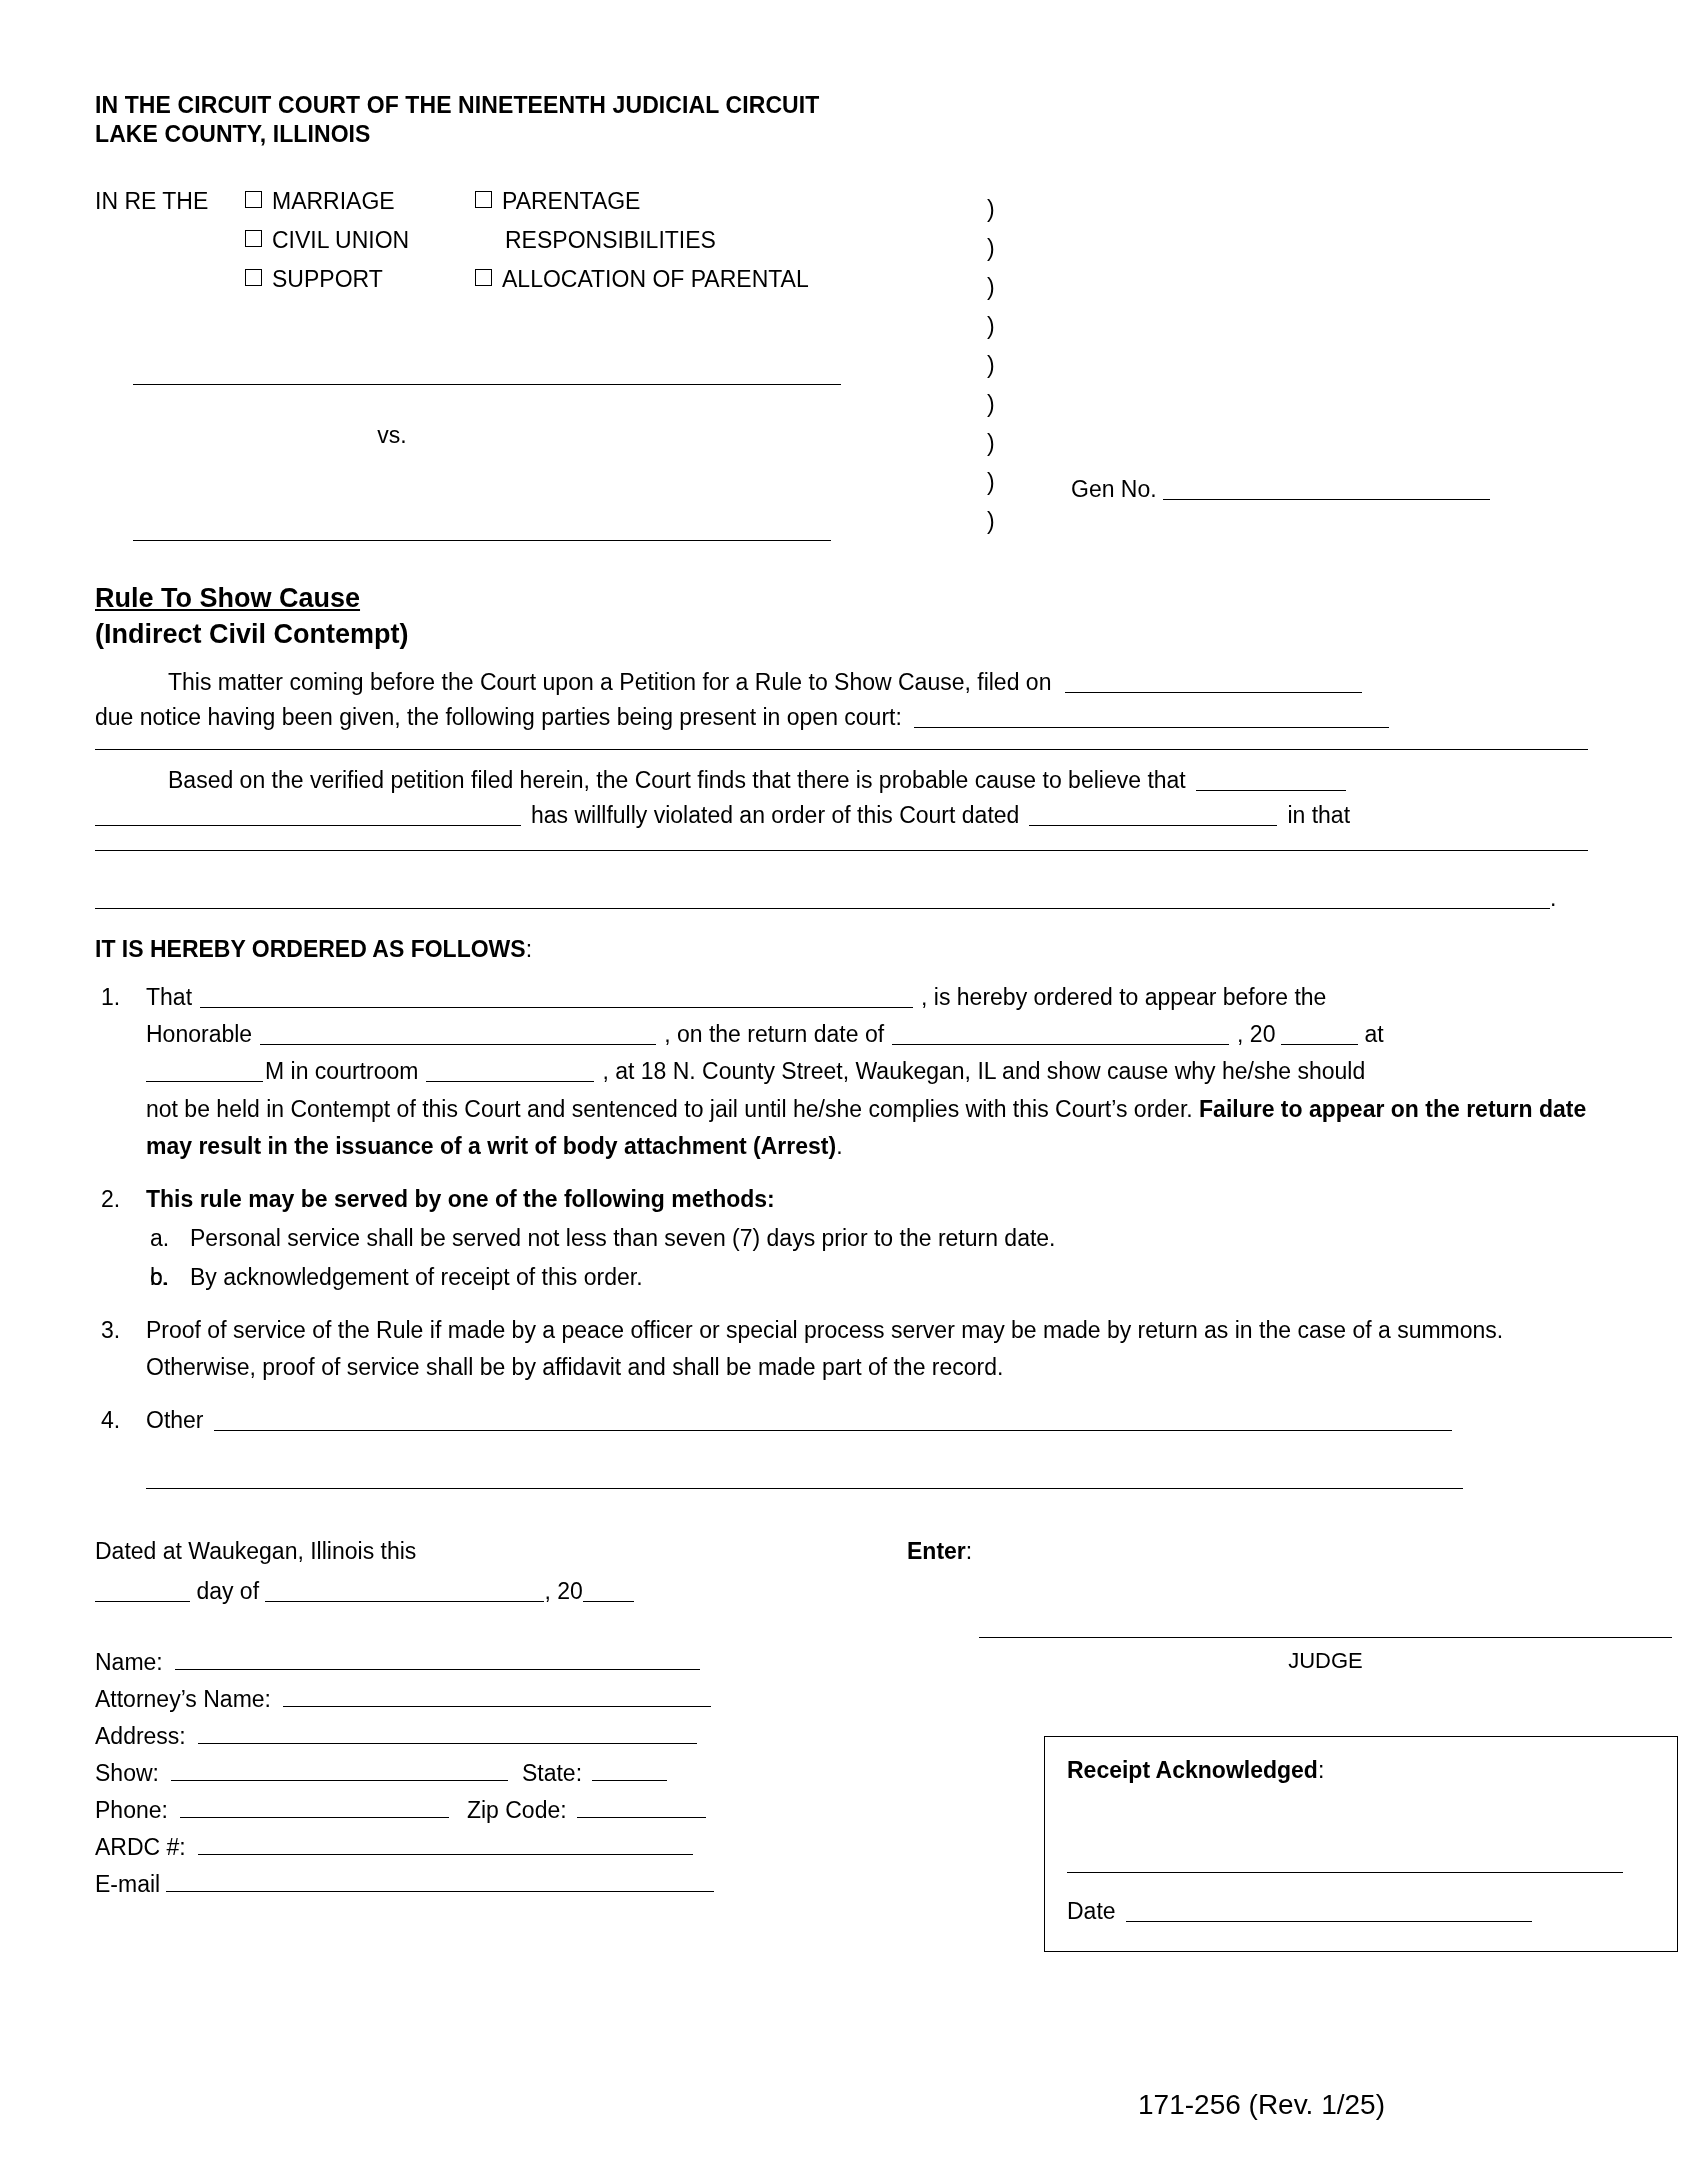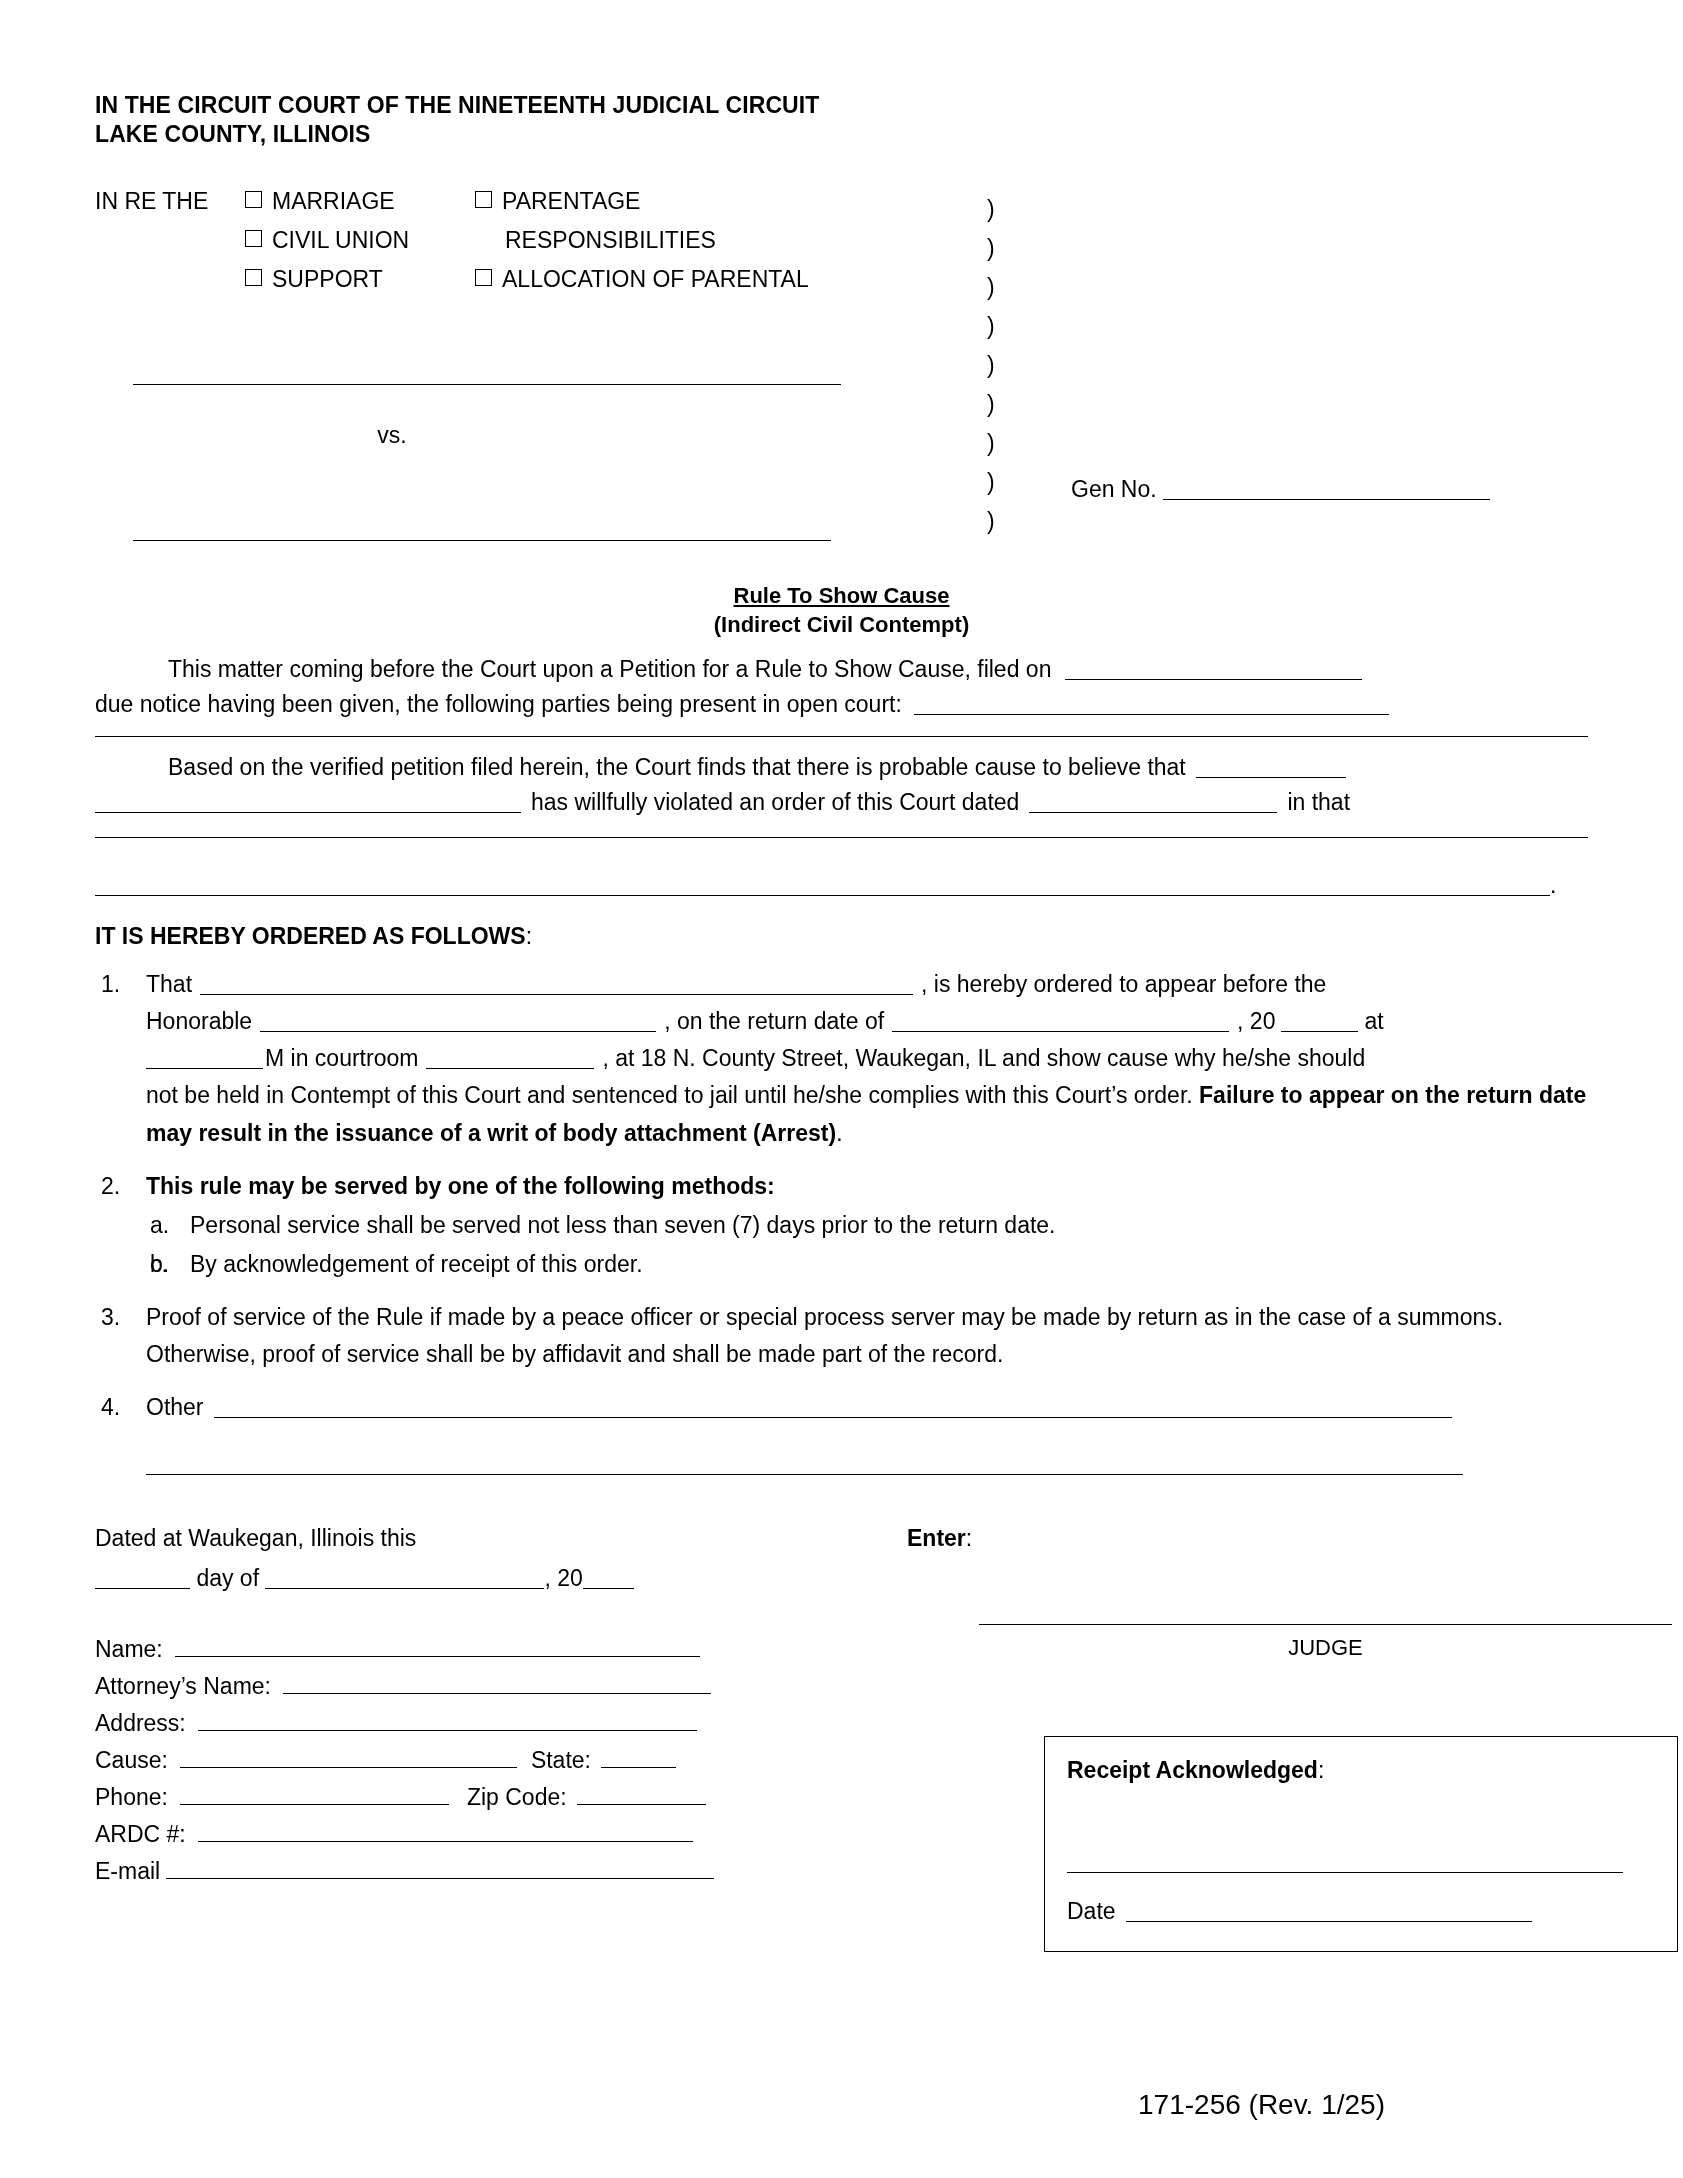--- a/index.html
+++ b/index.html
@@ -97,23 +97,22 @@
     white-space: nowrap;
   }
   .ul {
     display: inline-block;
     border-bottom: 1.6px solid #000;
     height: 17px;
     vertical-align: -3px;
   }
 
   .title-block {
-    text-align: center;
     margin-top: 40px;
-    font-size: 22px;
+    font-size: 27px;
     font-weight: bold;
     line-height: 1.32;
   }
   .title-block .u { text-decoration: underline; }
 
   .body-text {
     font-size: 23px;
     line-height: 1.42;
     margin-top: 14px;
   }
@@ -405,21 +404,21 @@
       </div>
       <div class="prow">
         <span class="plabel">Attorney’s Name:</span>
         <span class="pline" style="width:428px;margin-left:12px"></span>
       </div>
       <div class="prow">
         <span class="plabel">Address:</span>
         <span class="pline" style="width:499px;margin-left:12px"></span>
       </div>
       <div class="prow">
-        <span class="plabel">Cause:</span>
+        <span class="plabel">Show:</span>
         <span class="pline" style="width:337px;margin-left:12px"></span>
         <span class="plabel" style="margin-left:14px">State:</span>
         <span class="pline" style="width:75px;margin-left:10px"></span>
       </div>
       <div class="prow">
         <span class="plabel">Phone:</span>
         <span class="pline" style="width:269px;margin-left:12px"></span>
         <span class="plabel" style="margin-left:18px">Zip Code:</span>
         <span class="pline" style="width:129px;margin-left:10px"></span>
       </div>

